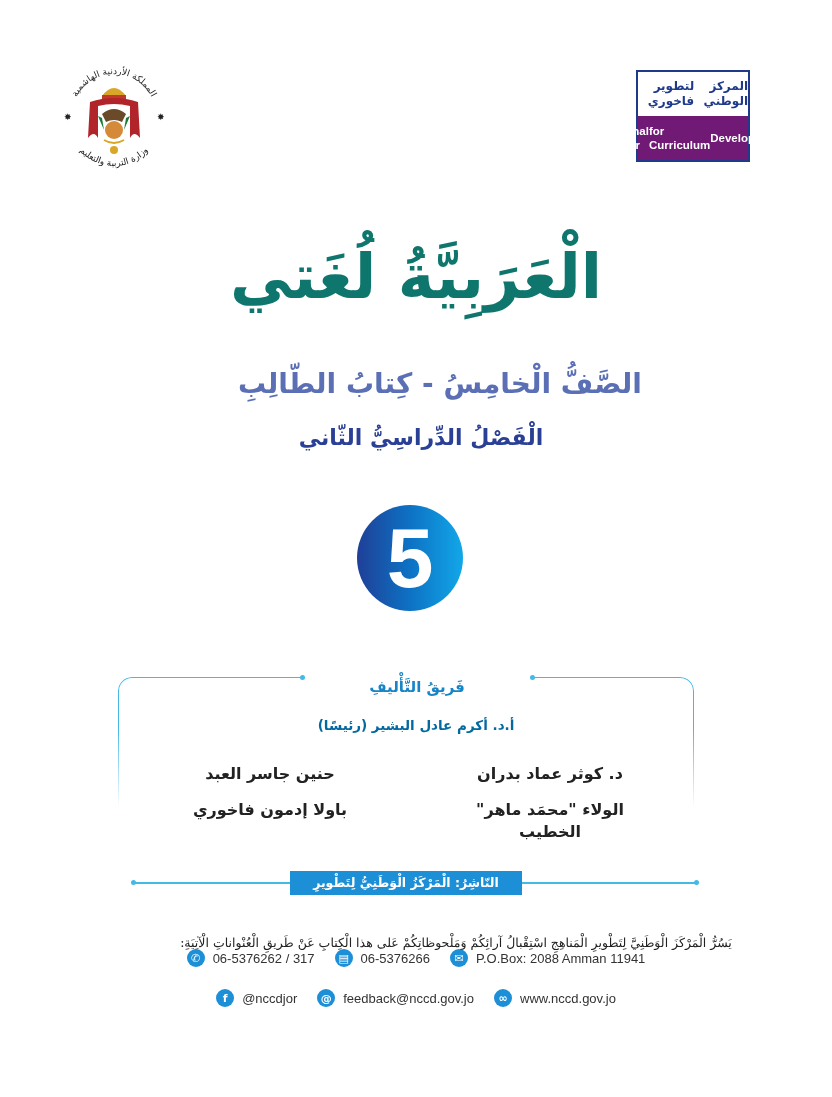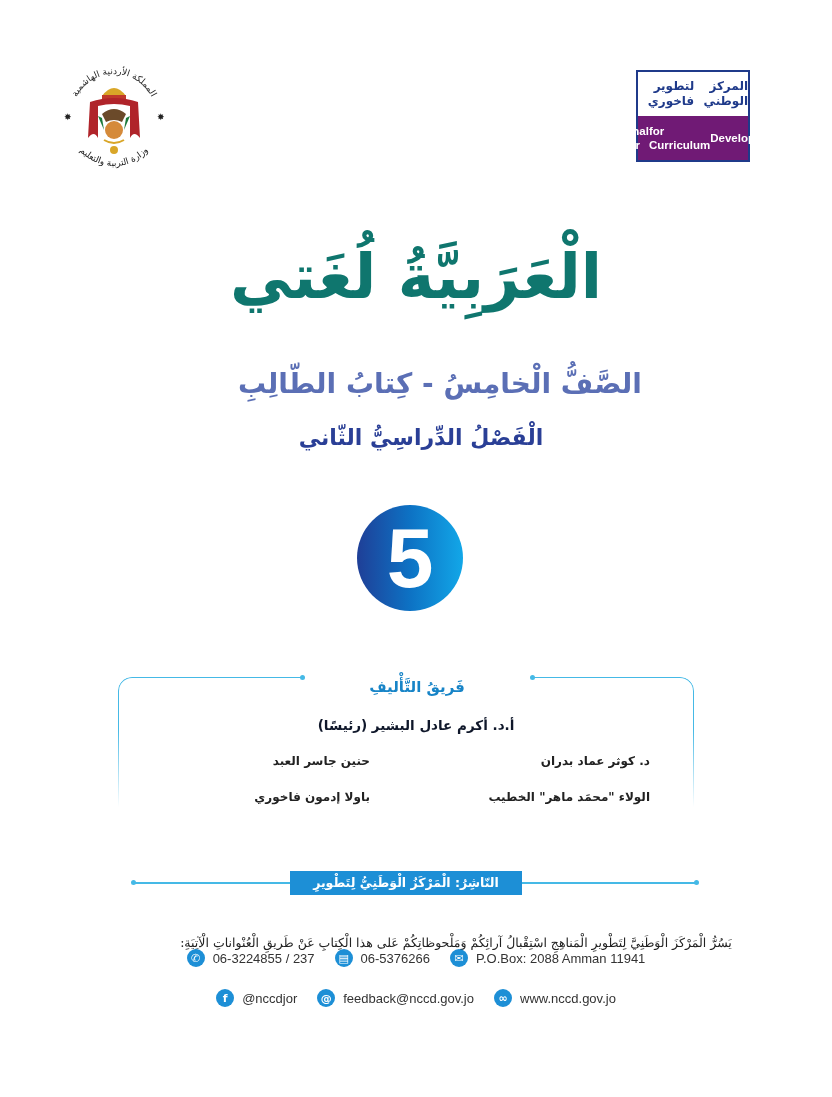--- a/index.html
+++ b/index.html
@@ -19,22 +19,22 @@
   .title-sub { left: 0; width: 832px; top: 362px; text-align: center; direction: rtl; color: #5b6fb5; font-family: "DejaVu Sans", sans-serif; font-weight: bold; font-size: 28px; line-height: 44px; margin-left: 24px; }
   .title-sem { left: 0; width: 822px; top: 418px; text-align: center; direction: rtl; color: #2a3f96; font-family: "DejaVu Sans", sans-serif; font-weight: bold; font-size: 22px; line-height: 40px; margin-left: 10px; }
 
   .grade-circle { left: 357px; top: 505px; width: 106px; height: 106px; border-radius: 50%; background: linear-gradient(90deg, #1f3f97 0%, #0d72c4 50%, #12a7e8 100%); display: flex; align-items: center; justify-content: center; color: #fff; font-family: "Liberation Sans", sans-serif; font-weight: bold; font-size: 84px; }
 
   
   .authors-frame { left: 118px; top: 677px; width: 576px; height: 130px; border: 1.5px solid #45b9e6; border-bottom: none; border-radius: 14px 14px 0 0; box-sizing: border-box; -webkit-mask-image: linear-gradient(180deg, #000 0%, #000 40%, transparent 100%); mask-image: linear-gradient(180deg, #000 0%, #000 40%, transparent 100%); }
   .frame-gap { left: 302px; top: 670px; width: 232px; height: 16px; background: #fff; }
   .dot { width: 5px; height: 5px; border-radius: 50%; background: #45b9e6; }
   .authors-heading { left: 1px; width: 832px; top: 676px; text-align: center; direction: rtl; color: #1784c7; font-weight: bold; font-size: 15px; line-height: 22px; }
-  .author-lead { left: 0; width: 832px; top: 714px; text-align: center; direction: rtl; color: #0f172a; font-weight: bold; font-size: 13.5px; line-height: 22px; }
-  .author { direction: rtl; color: #222; font-weight: bold; font-size: 12px; line-height: 22px; width: 200px; }
+  .author-lead { left: 0; width: 832px; top: 714px; text-align: center; direction: rtl; color: #0369a1; font-weight: bold; font-size: 13.5px; line-height: 22px; }
+  .author { direction: rtl; color: #222; font-weight: bold; font-size: 16px; line-height: 22px; text-align: center; width: 200px; margin-top: 13px; }
 
   
   .pub-line { left: 134px; top: 882px; width: 564px; height: 1.5px; background: #45b9e6; }
   .pub-dot-l { left: 131px; top: 880px; }
   .pub-dot-r { left: 694px; top: 880px; }
   .pub-box { left: 290px; top: 871px; width: 232px; height: 24px; background: #1d8fd6; color: #fff; direction: rtl; font-weight: bold; font-size: 12.5px; line-height: 24px; text-align: center; }
   .pub-invite { left: 0; width: 832px; top: 932px; text-align: center; direction: rtl; color: #222; font-family: "DejaVu Serif", serif; font-size: 12.5px; line-height: 22px; padding-left: 40px; }
 
   
   .contact-row { left: 0; width: 832px; display: flex; justify-content: center; align-items: center; gap: 20px; font-family: "Liberation Sans", sans-serif; font-size: 13px; color: #333; }
@@ -109,21 +109,21 @@
 
 <div class="abs pub-line"></div>
 <div class="abs dot pub-dot-l"></div>
 <div class="abs dot pub-dot-r"></div>
 <div class="abs pub-box">النّاشِرُ: الْمَرْكَزُ الْوَطَنِيُّ لِتَطْويرِ الْمَناهِجِ</div>
 <div class="abs pub-invite">يَسُرُّ الْمَرْكَزَ الْوَطَنِيَّ لِتَطْويرِ الْمَناهِجِ اسْتِقْبالُ آرائِكُمْ وَمَلْحوظاتِكُمْ عَلى هذا الْكِتابِ عَنْ طَريقِ الْعُنْواناتِ الْآتِيَةِ:</div>
 
 <div class="abs contact-row r1">
   <div class="contact">
     <span class="cicon">✆</span>
-    <span>06-3224855 / 237</span>
+    <span>06-5376262 / 317</span>
   </div>
   <div class="contact">
     <span class="cicon">▤</span>
     <span>06-5376266</span>
   </div>
   <div class="contact">
     <span class="cicon">✉</span>
     <span>P.O.Box: 2088 Amman 11941</span>
   </div>
 </div>

